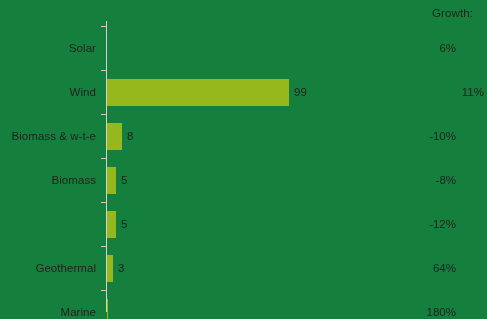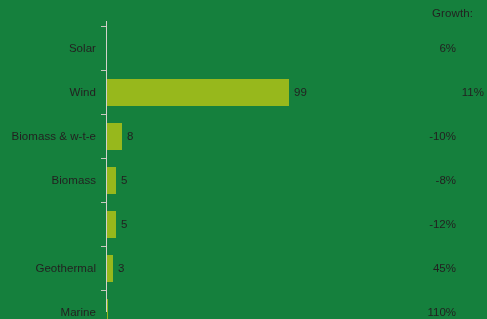--- a/index.html
+++ b/index.html
@@ -169,26 +169,26 @@
             <div class="bar-value">5</div>
           </div>
           <div class="growth-value">-12%</div>
         </div>
         <div class="row" style="top: 226px;">
           <div class="cat-label">Geothermal</div>
           <div class="bar-wrap">
             <div class="bar" style="width: 6px; background: rgb(151, 184, 28);"></div>
             <div class="bar-value">3</div>
           </div>
-          <div class="growth-value">45%</div>
+          <div class="growth-value">64%</div>
         </div>
         <div class="row" style="top: 270px;">
           <div class="cat-label">Marine</div>
           <div class="bar-wrap">
             <div class="bar" style="width: 1px; background: rgb(151, 184, 28);"></div>
             <div class="bar-value" style="margin-left: 6px; margin-top: 47px;">0.4</div>
           </div>
-          <div class="growth-value">110%</div>
+          <div class="growth-value">180%</div>
         </div>
       </div>
   </div>
 
 </div>
 
 </body></html>

